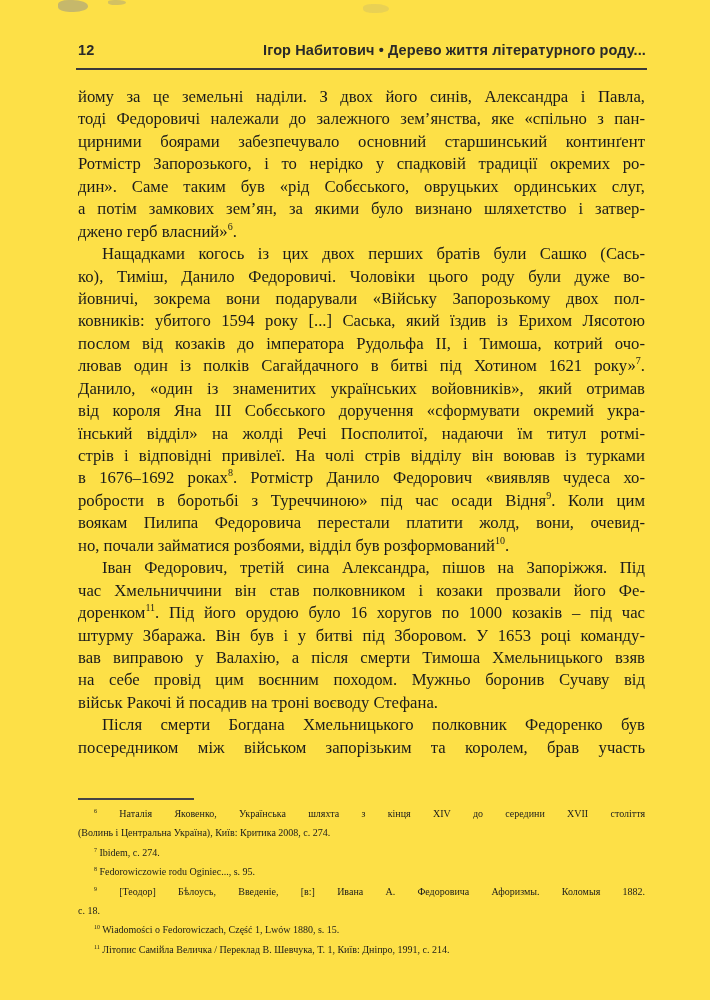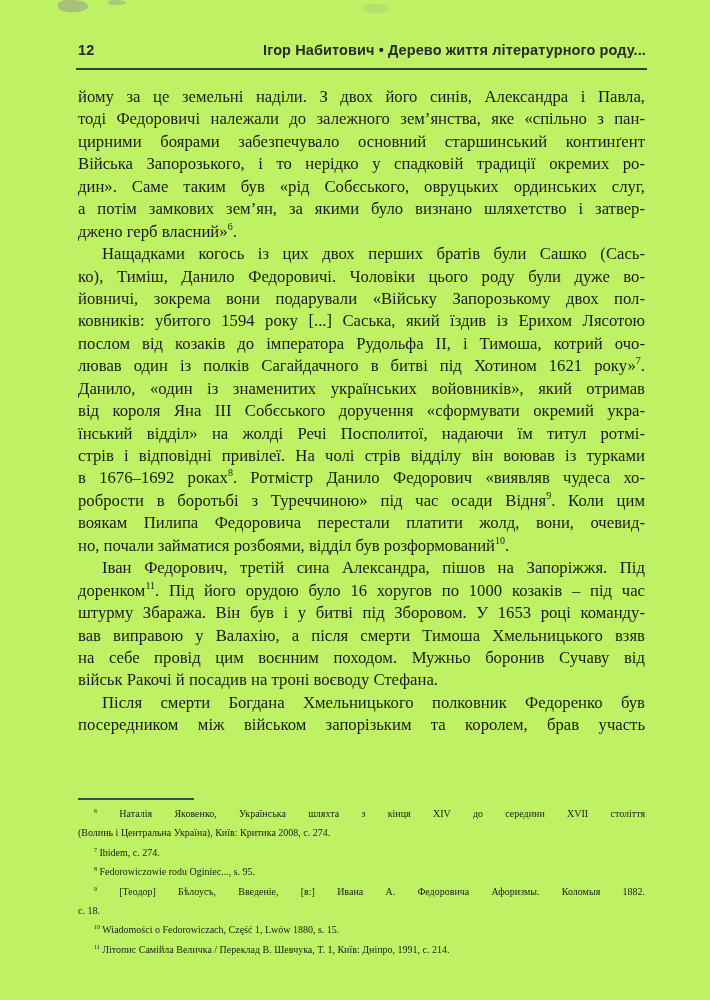--- a/index.html
+++ b/index.html
@@ -1,19 +1,19 @@
 <!DOCTYPE html>
 <html lang="uk"><head>
 <meta charset="utf-8">
 <style>
   * { margin:0; padding:0; box-sizing:border-box; }
   html,body { background:#ffffff; }
   .page {
     position:relative; width:710px; height:1000px; margin:0 auto;
-    background:#bef264; overflow:hidden;
+    background:#fde047; overflow:hidden;
     font-family:"Liberation Serif","DejaVu Serif",serif;
     color:#1b1b1b;
   }
   
   .artifact { position:absolute; background:#8f8f8f; opacity:.38; border-radius:40% 60% 55% 45%; }
   .artifact.a1 { left:58px; top:0;  width:30px; height:12px; opacity:.5; }
   .artifact.a2 { left:108px; top:0; width:18px; height:5px; }
   .artifact.a3 { left:363px; top:4px; width:26px; height:9px; opacity:.18; }
 
   .header {
@@ -63,21 +63,21 @@
     <span>12</span>
     <span>Ігор Набитович • Дерево життя літературного роду...</span>
   </div>
   <div class="header-rule"></div>
 
   <div class="body-text">
       <div>
         <div class="bline">йому за це земельні наділи. З двох його синів, Александра і Павла,</div>
         <div class="bline">тоді Федоровичі належали до залежного зем’янства, яке «спільно з пан-</div>
         <div class="bline">цирними боярами забезпечувало основний старшинський континґент</div>
-        <div class="bline">Війська Запорозького, і то нерідко у спадковій традиції окремих ро-</div>
+        <div class="bline">Ротмістр Запорозького, і то нерідко у спадковій традиції окремих ро-</div>
         <div class="bline">дин». Саме таким був «рід Собєського, овруцьких ординських слуг,</div>
         <div class="bline">а потім замкових зем’ян, за якими було визнано шляхетство і затвер-</div>
         <div class="bline end">джено герб власний»<sup>6</sup>.</div>
       </div>
       <div>
         <div class="bline ind">Нащадками когось із цих двох перших братів були Сашко (Сась-</div>
         <div class="bline">ко), Тиміш, Данило Федоровичі. Чоловіки цього роду були дуже во-</div>
         <div class="bline">йовничі, зокрема вони подарували «Війську Запорозькому двох пол-</div>
         <div class="bline">ковників: убитого 1594 року [...] Саська, який їздив із Ерихом Лясотою</div>
         <div class="bline">послом від козаків до імператора Рудольфа II, і Тимоша, котрий очо-</div>
@@ -86,20 +86,21 @@
         <div class="bline">від короля Яна III Собєського доручення «сформувати окремий укра-</div>
         <div class="bline">їнський відділ» на жолді Речі Посполитої, надаючи їм титул ротмі-</div>
         <div class="bline">стрів і відповідні привілеї. На чолі стрів відділу він воював із турками</div>
         <div class="bline">в 1676–1692 роках<sup>8</sup>. Ротмістр Данило Федорович «виявляв чудеса хо-</div>
         <div class="bline">робрости в боротьбі з Туреччиною» під час осади Відня<sup>9</sup>. Коли цим</div>
         <div class="bline">воякам Пилипа Федоровича перестали платити жолд, вони, очевид-</div>
         <div class="bline end">но, почали займатися розбоями, відділ був розформований<sup>10</sup>.</div>
       </div>
       <div>
         <div class="bline ind">Іван Федорович, третій сина Александра, пішов на Запоріжжя. Під</div>
+        <div class="bline">час Хмельниччини він став полковником і козаки прозвали його Фе-</div>
         <div class="bline">доренком<sup>11</sup>. Під його орудою було 16 хоругов по 1000 козаків – під час</div>
         <div class="bline">штурму Збаража. Він був і у битві під Зборовом. У 1653 році команду-</div>
         <div class="bline">вав виправою у Валахію, а після смерти Тимоша Хмельницького взяв</div>
         <div class="bline">на себе провід цим воєнним походом. Мужньо боронив Сучаву від</div>
         <div class="bline end">військ Ракочі й посадив на троні воєводу Стефана.</div>
       </div>
       <div>
         <div class="bline ind">Після смерти Богдана Хмельницького полковник Федоренко був</div>
         <div class="bline">посередником між військом запорізьким та королем, брав участь</div>
       </div>

